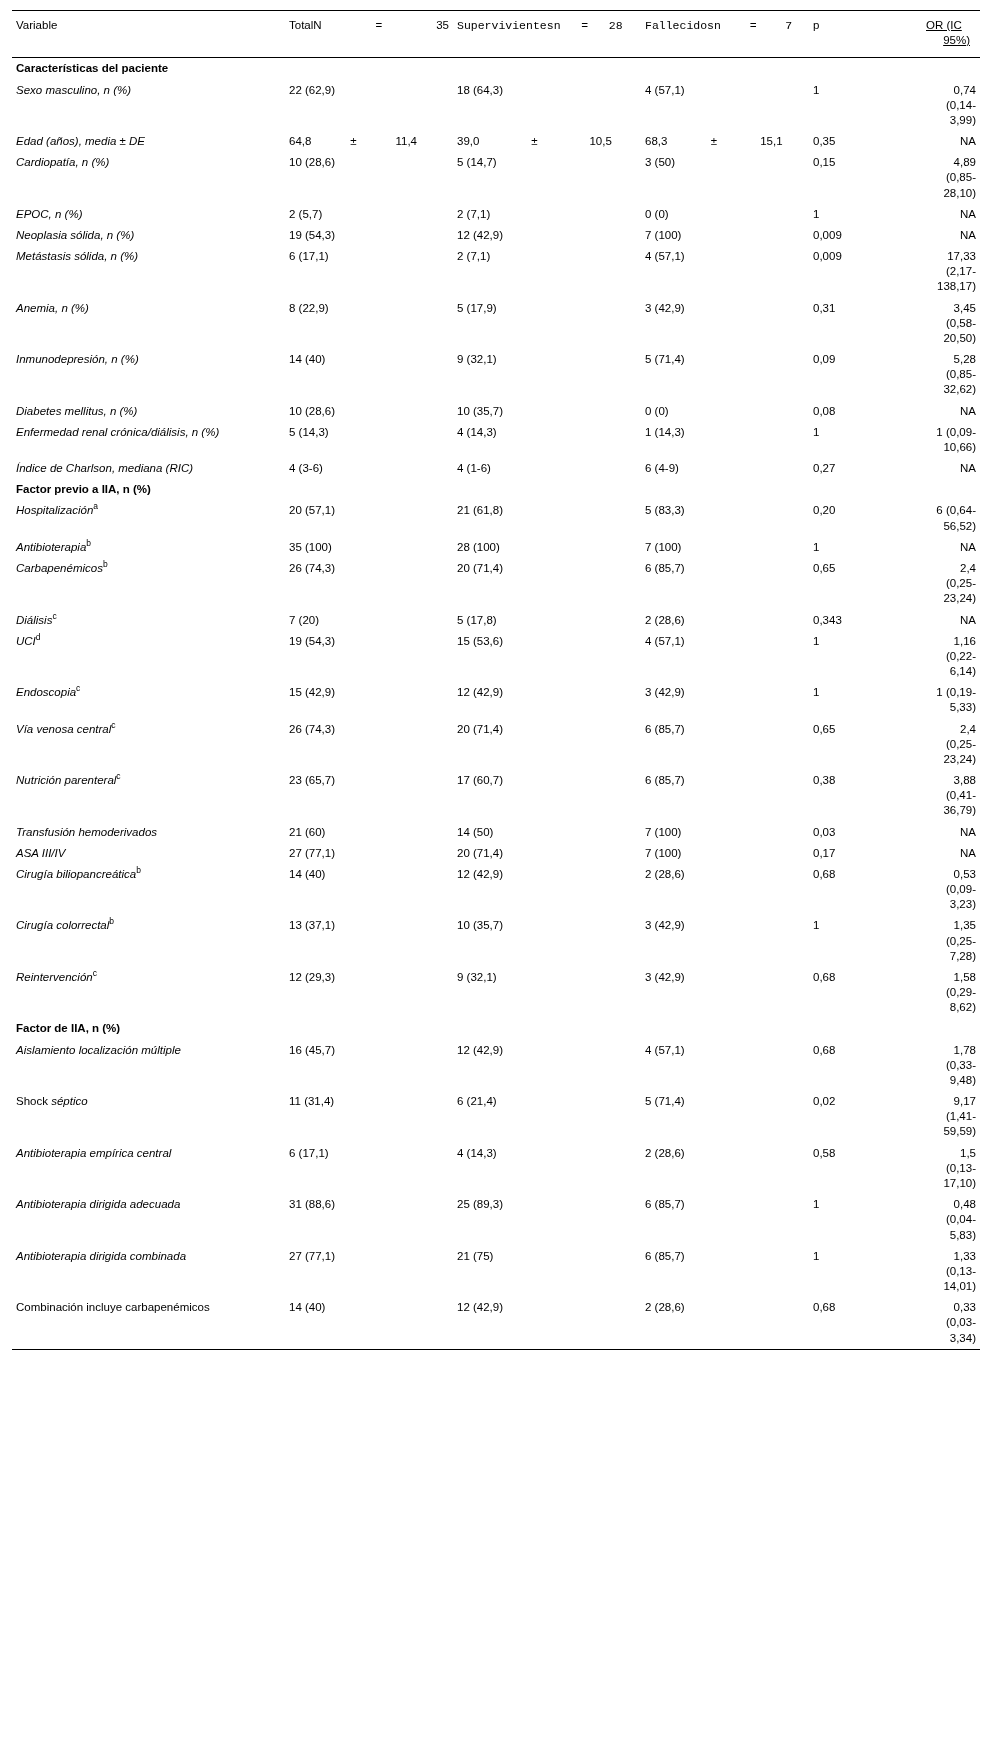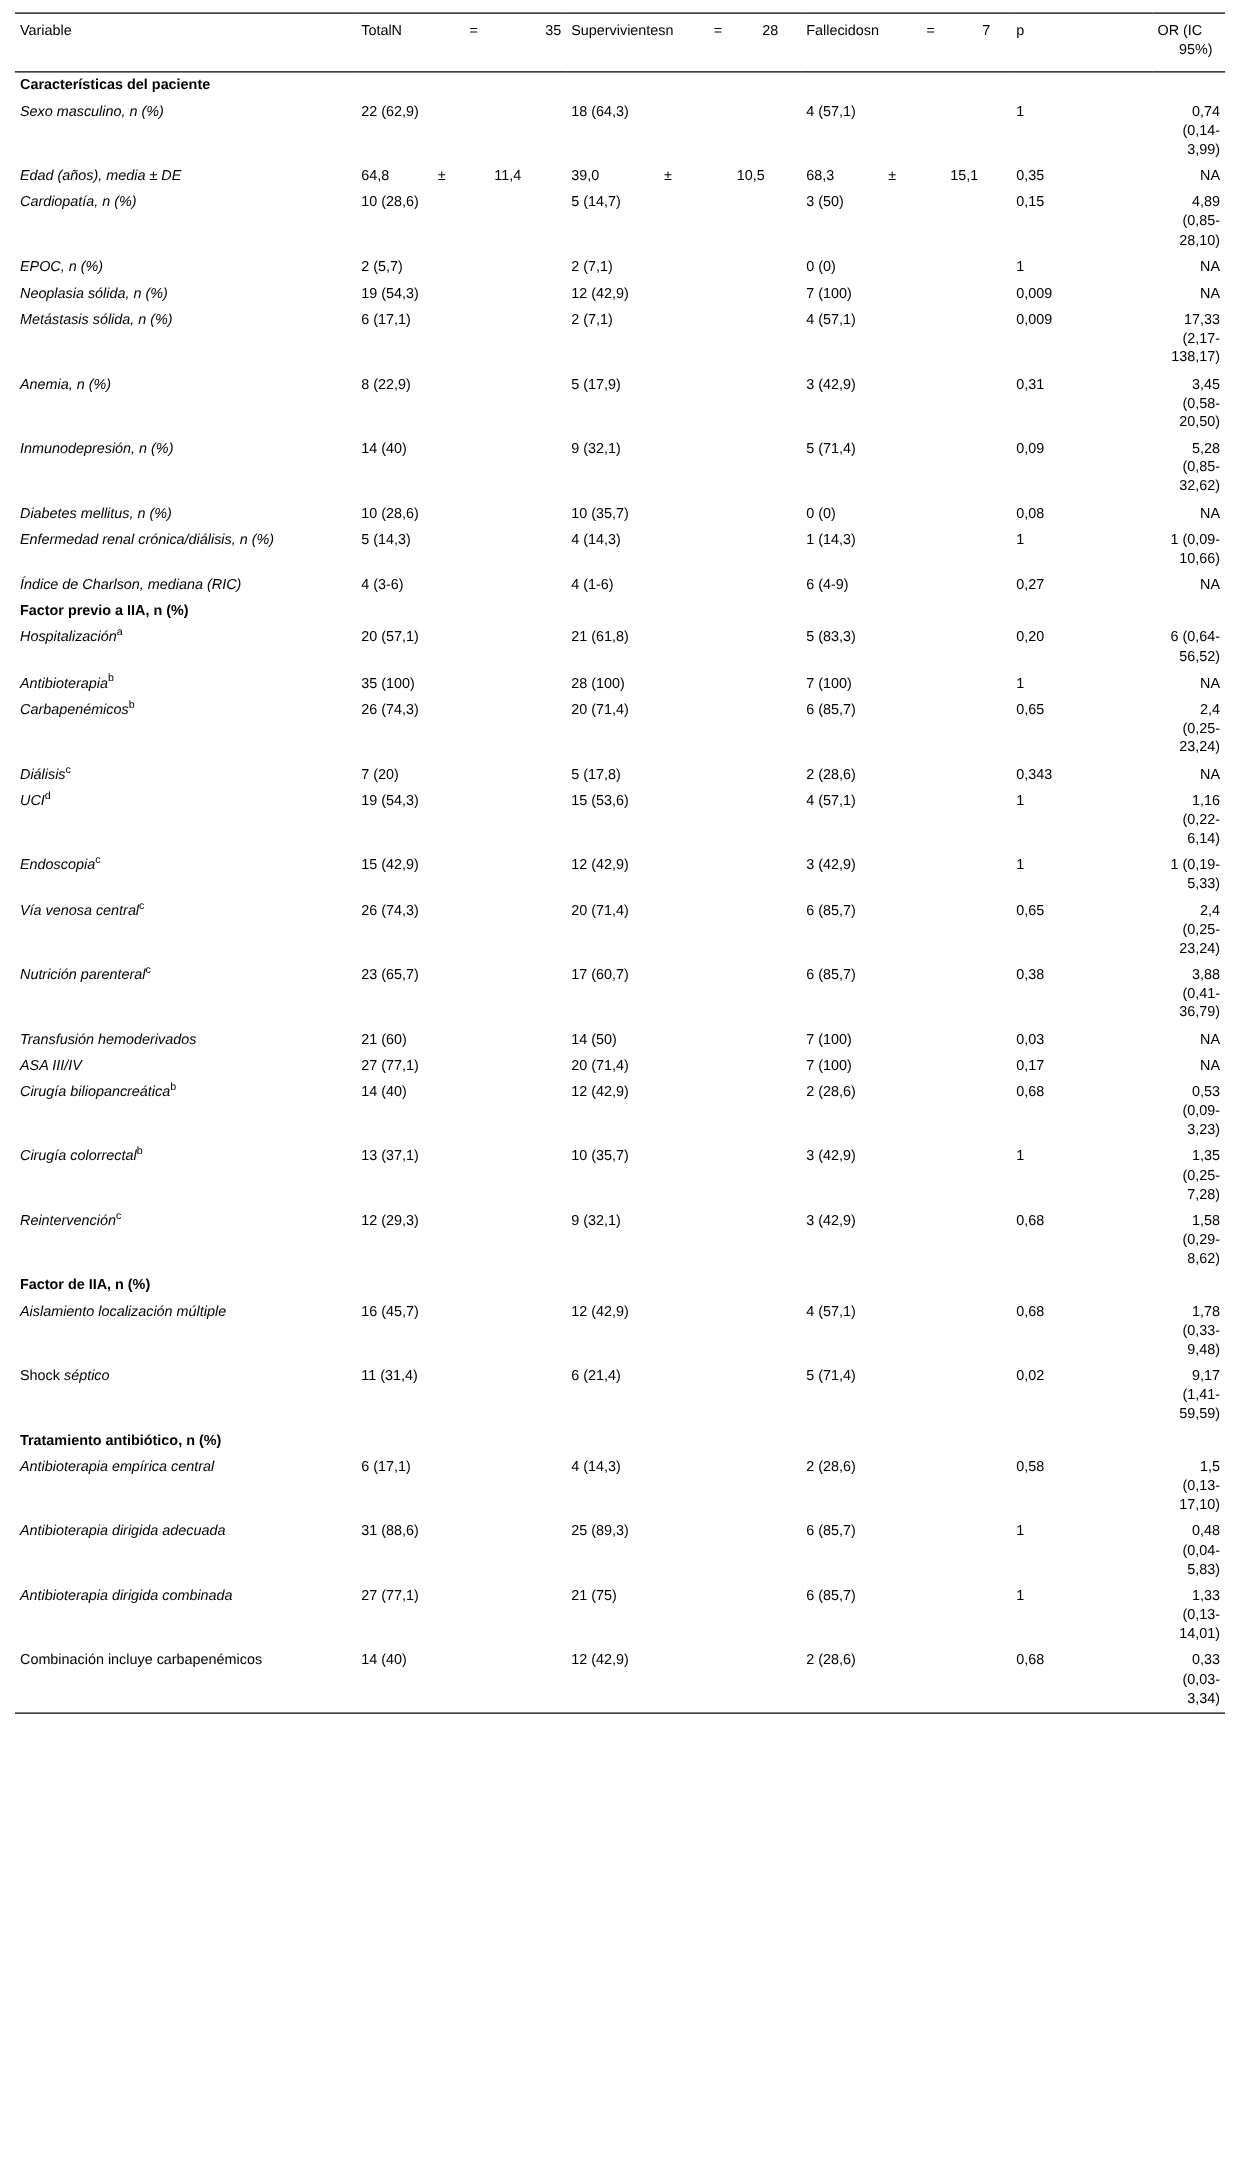--- a/index.html
+++ b/index.html
@@ -53,23 +53,23 @@
   .col-total { width: 160px; }
   .col-surv  { width: 180px; }
   .col-dec   { width: 160px; }
   .col-p     { width: 95px; }
   .col-or    { width: auto; text-align: right; }
   .hdr-spread {
     display: flex;
     justify-content: space-between;
     width: 100%;
   }
-  .hdr-spread.narrow { width: 92%; }
+  .hdr-spread.narrow { width: 92%; font-family: Liberation Mono, monospace; }
   .hdr-p { text-align: right; padding-right: 14px !important; }
-  .hdr-or { text-align: left; }
+  .hdr-or { text-align: left; text-decoration: underline; }
   .hdr-or .or-l2 { display: block; text-align: right; padding-right: 6px; }
 
   .lbl { font-style: italic; }
   .lbl-plain { font-style: normal; }
   .indent1 { padding-left: 18px; }
   .indent2 { padding-left: 30px; }
   sup { font-size: 8.5px; vertical-align: super; line-height: 0; }
 
   .mean-cell {
     display: flex;
@@ -380,23 +380,20 @@
         <tr>
           <td class="col-var indent1"><span><span class="lbl-plain">Shock </span><span class="lbl">séptico</span></span></td>
           <td class="col-total">11 (31,4)</td>
           <td class="col-surv">6 (21,4)</td>
           <td class="col-dec">5 (71,4)</td>
           <td class="col-p p-cell">0,02</td>
           <td class="col-or or-cell">9,17
 (1,41-
 59,59)</td>
         </tr>
-        <tr class="section-row">
-          <td colspan="6">Tratamiento antibiótico, n (%)</td>
-        </tr>
         <tr>
           <td class="col-var indent1"><span class="lbl">Antibioterapia empírica central</span></td>
           <td class="col-total">6 (17,1)</td>
           <td class="col-surv">4 (14,3)</td>
           <td class="col-dec">2 (28,6)</td>
           <td class="col-p p-cell">0,58</td>
           <td class="col-or or-cell">1,5
 (0,13-
 17,10)</td>
         </tr>

